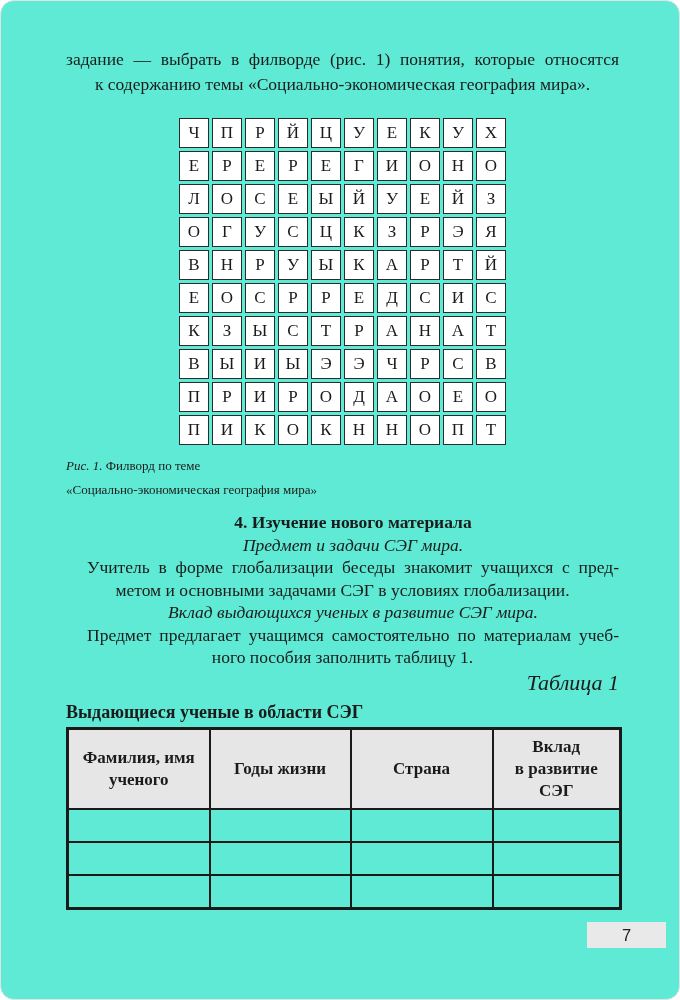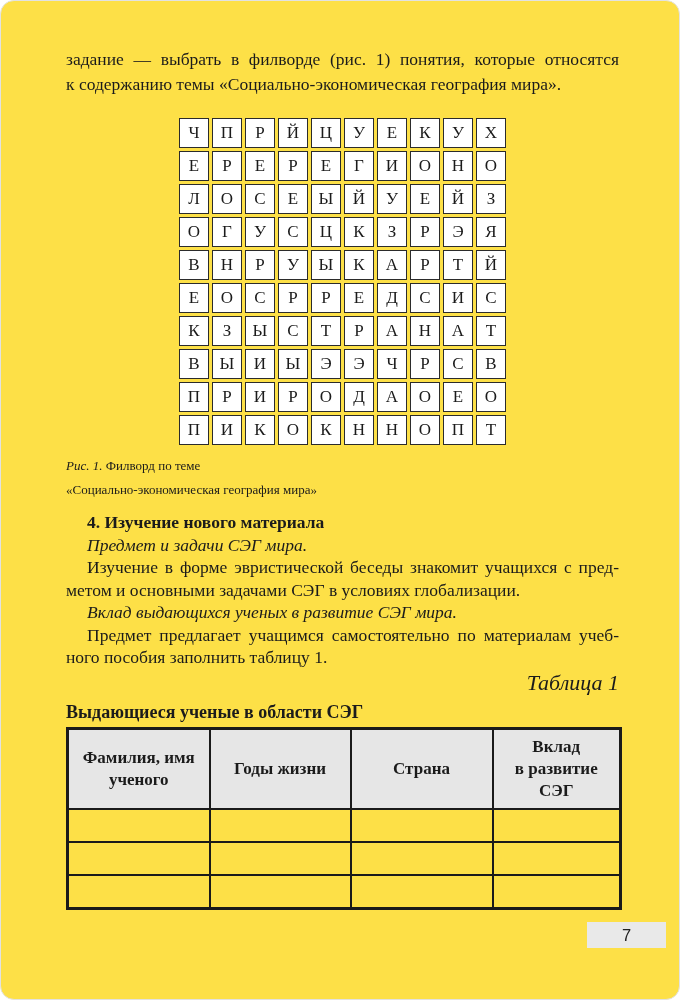--- a/index.html
+++ b/index.html
@@ -1,28 +1,28 @@
 <!DOCTYPE html>
 <html><head>
 <meta charset="utf-8">
 <style>
   html,body { margin:0; padding:0; background:#ffffff; }
   .page {
     position:relative;
     width:680px; height:1000px;
     box-sizing:border-box;
-    background:#fde047;
+    background:#5eead4;
     border:1px solid #e2e2e2;
     border-radius:14px;
     padding:46px 60px 0 65px;
     font-family:"Liberation Serif","DejaVu Serif",serif;
     color:#1b1b1b;
     overflow:hidden;
   }
-  .tline { display:block; }
+  .tline { display:block;text-align:center; }
   .intro { margin:0; font-size:17.5px; line-height:25px; }
   .just { text-align:justify; text-align-last:justify; }
   .it { font-style:italic; }
   .bold { font-weight:700; }
   .indent { text-indent:21px; }
 
   .filword {
     display:grid;
     grid-template-columns:repeat(10,30px);
     grid-auto-rows:30px;
@@ -189,21 +189,21 @@
     </div>
 
   <div class="caption">
     <div><span class="it">Рис. 1.</span><span> Филворд по теме</span></div>
     <div>«Социально-экономическая география мира»</div>
   </div>
 
   <div class="section">
     <div class="tline bold indent">4. Изучение нового материала</div>
     <div class="tline it indent">Предмет и задачи СЭГ мира.</div>
-    <div class="tline just indent">Изучение в форме эвристической беседы знакомит учащихся с пред-</div>
+    <div class="tline just indent">Учитель в форме глобализации беседы знакомит учащихся с пред-</div>
     <div class="tline">метом и основными задачами СЭГ в условиях глобализации.</div>
     <div class="tline it indent">Вклад выдающихся ученых в развитие СЭГ мира.</div>
     <div class="tline just indent">Предмет предлагает учащимся самостоятельно по материалам учеб-</div>
     <div class="tline">ного пособия заполнить таблицу 1.</div>
   </div>
 
   <div class="tbl-label">Таблица 1</div>
   <div class="tbl-title">Выдающиеся ученые в области СЭГ</div>
 
   <table class="sci">

